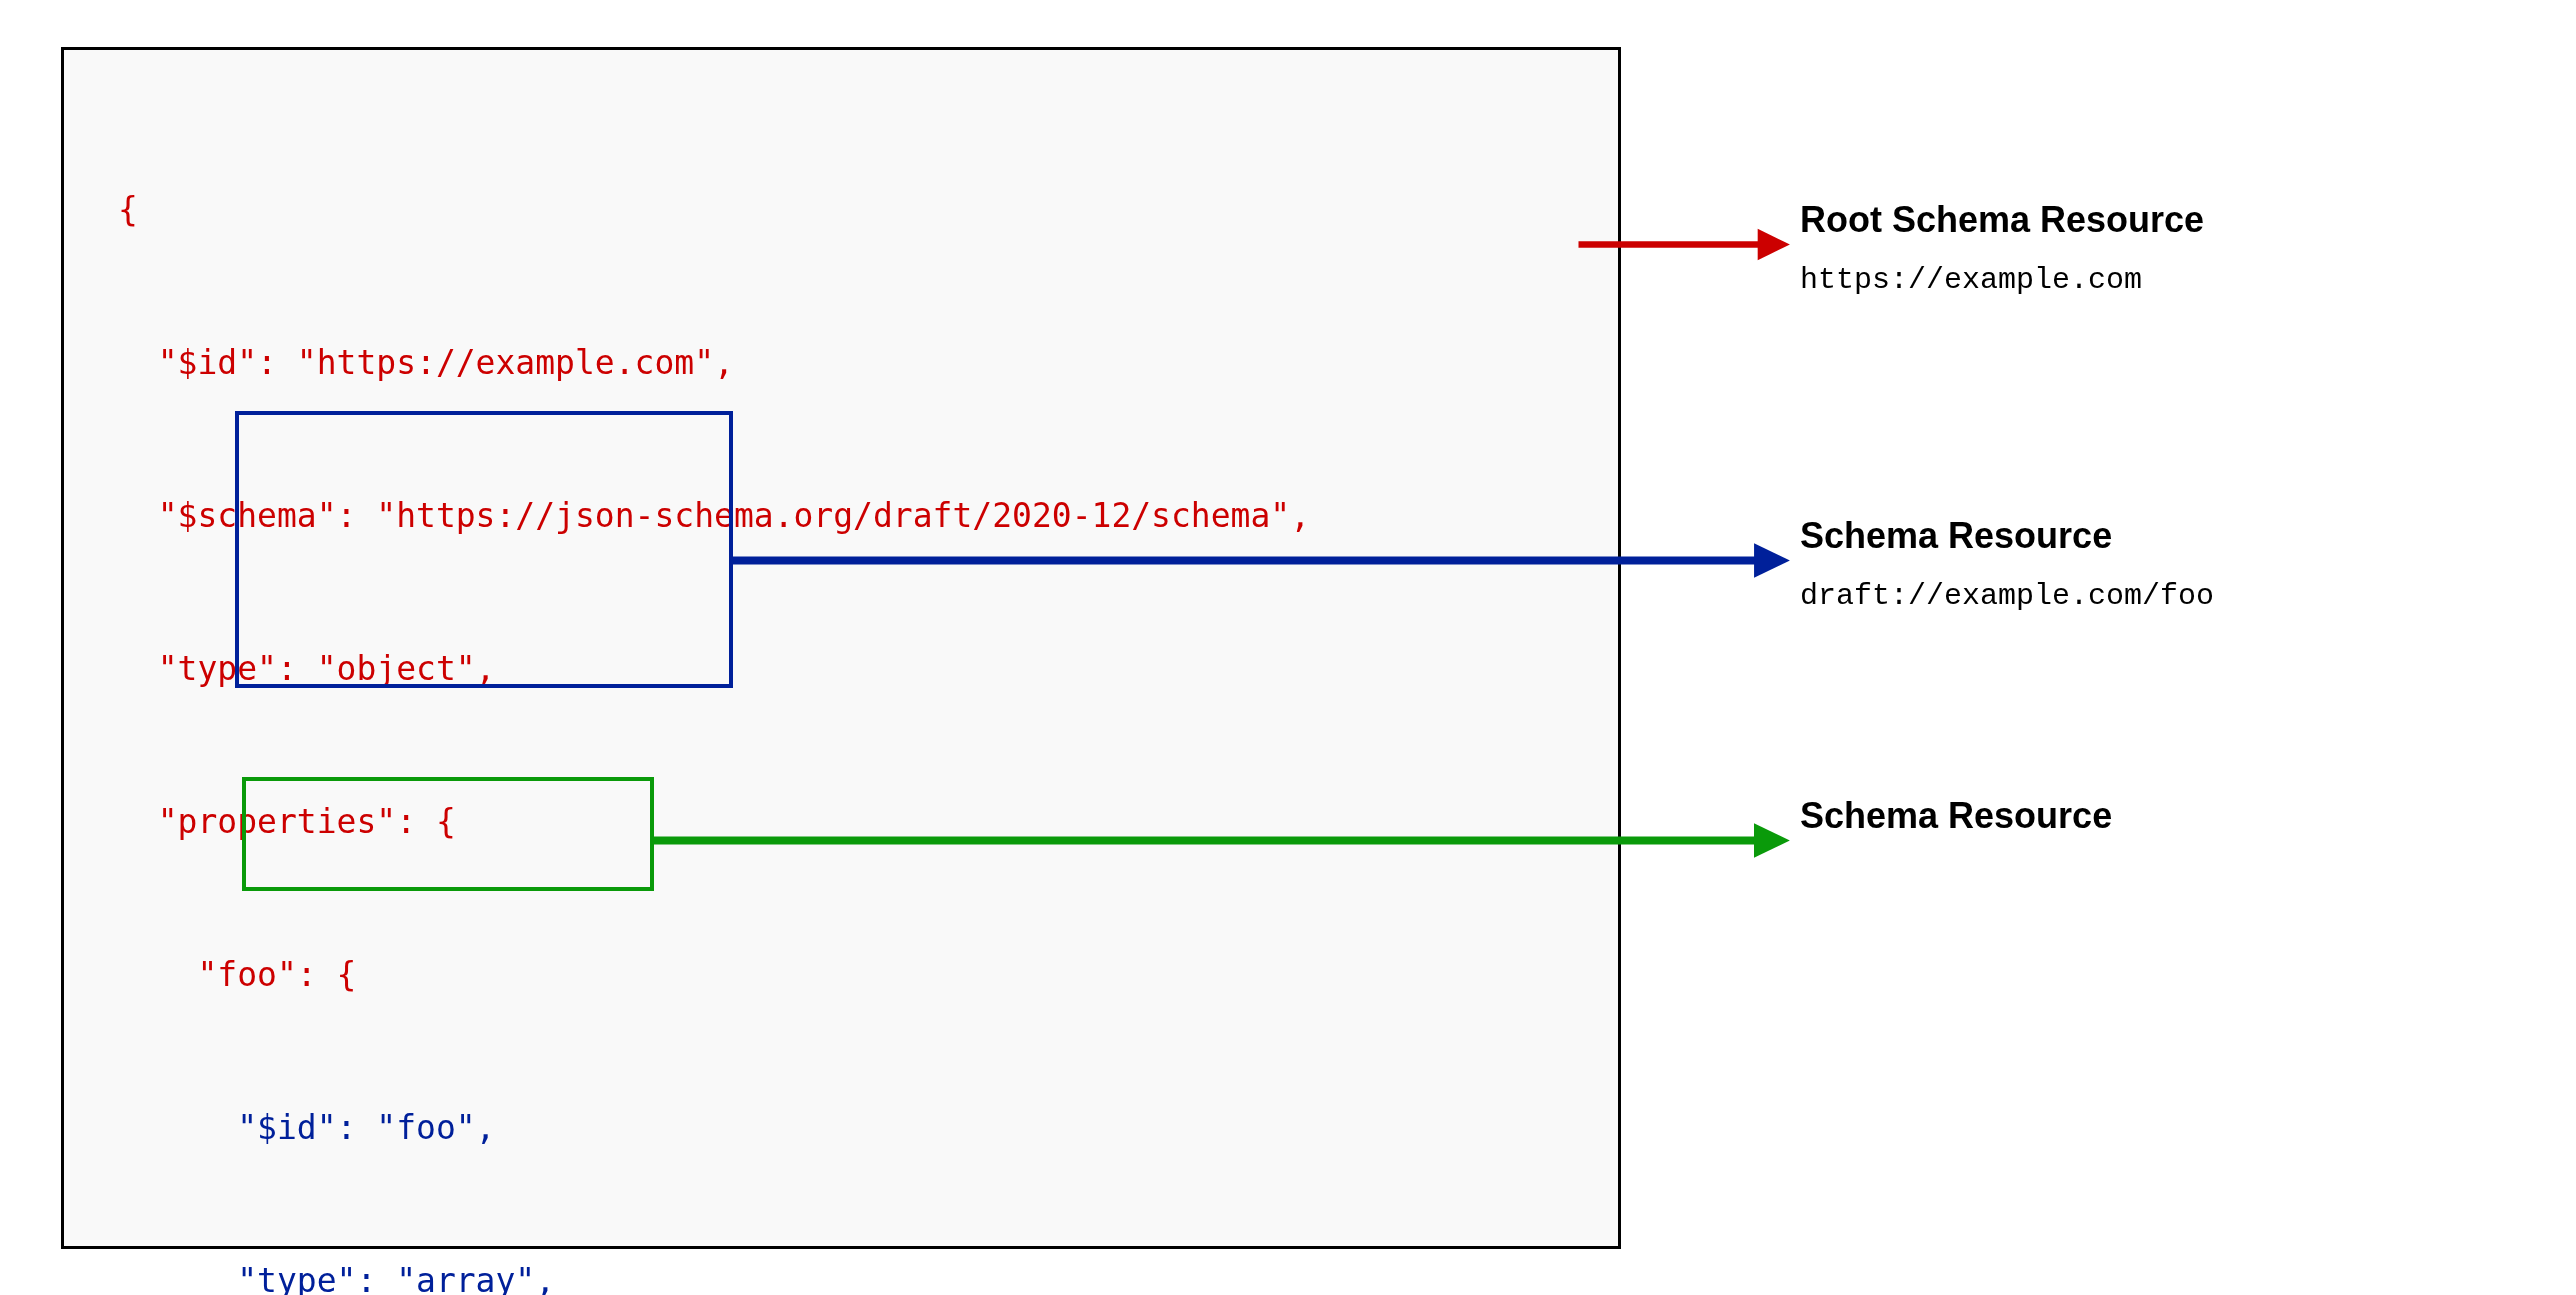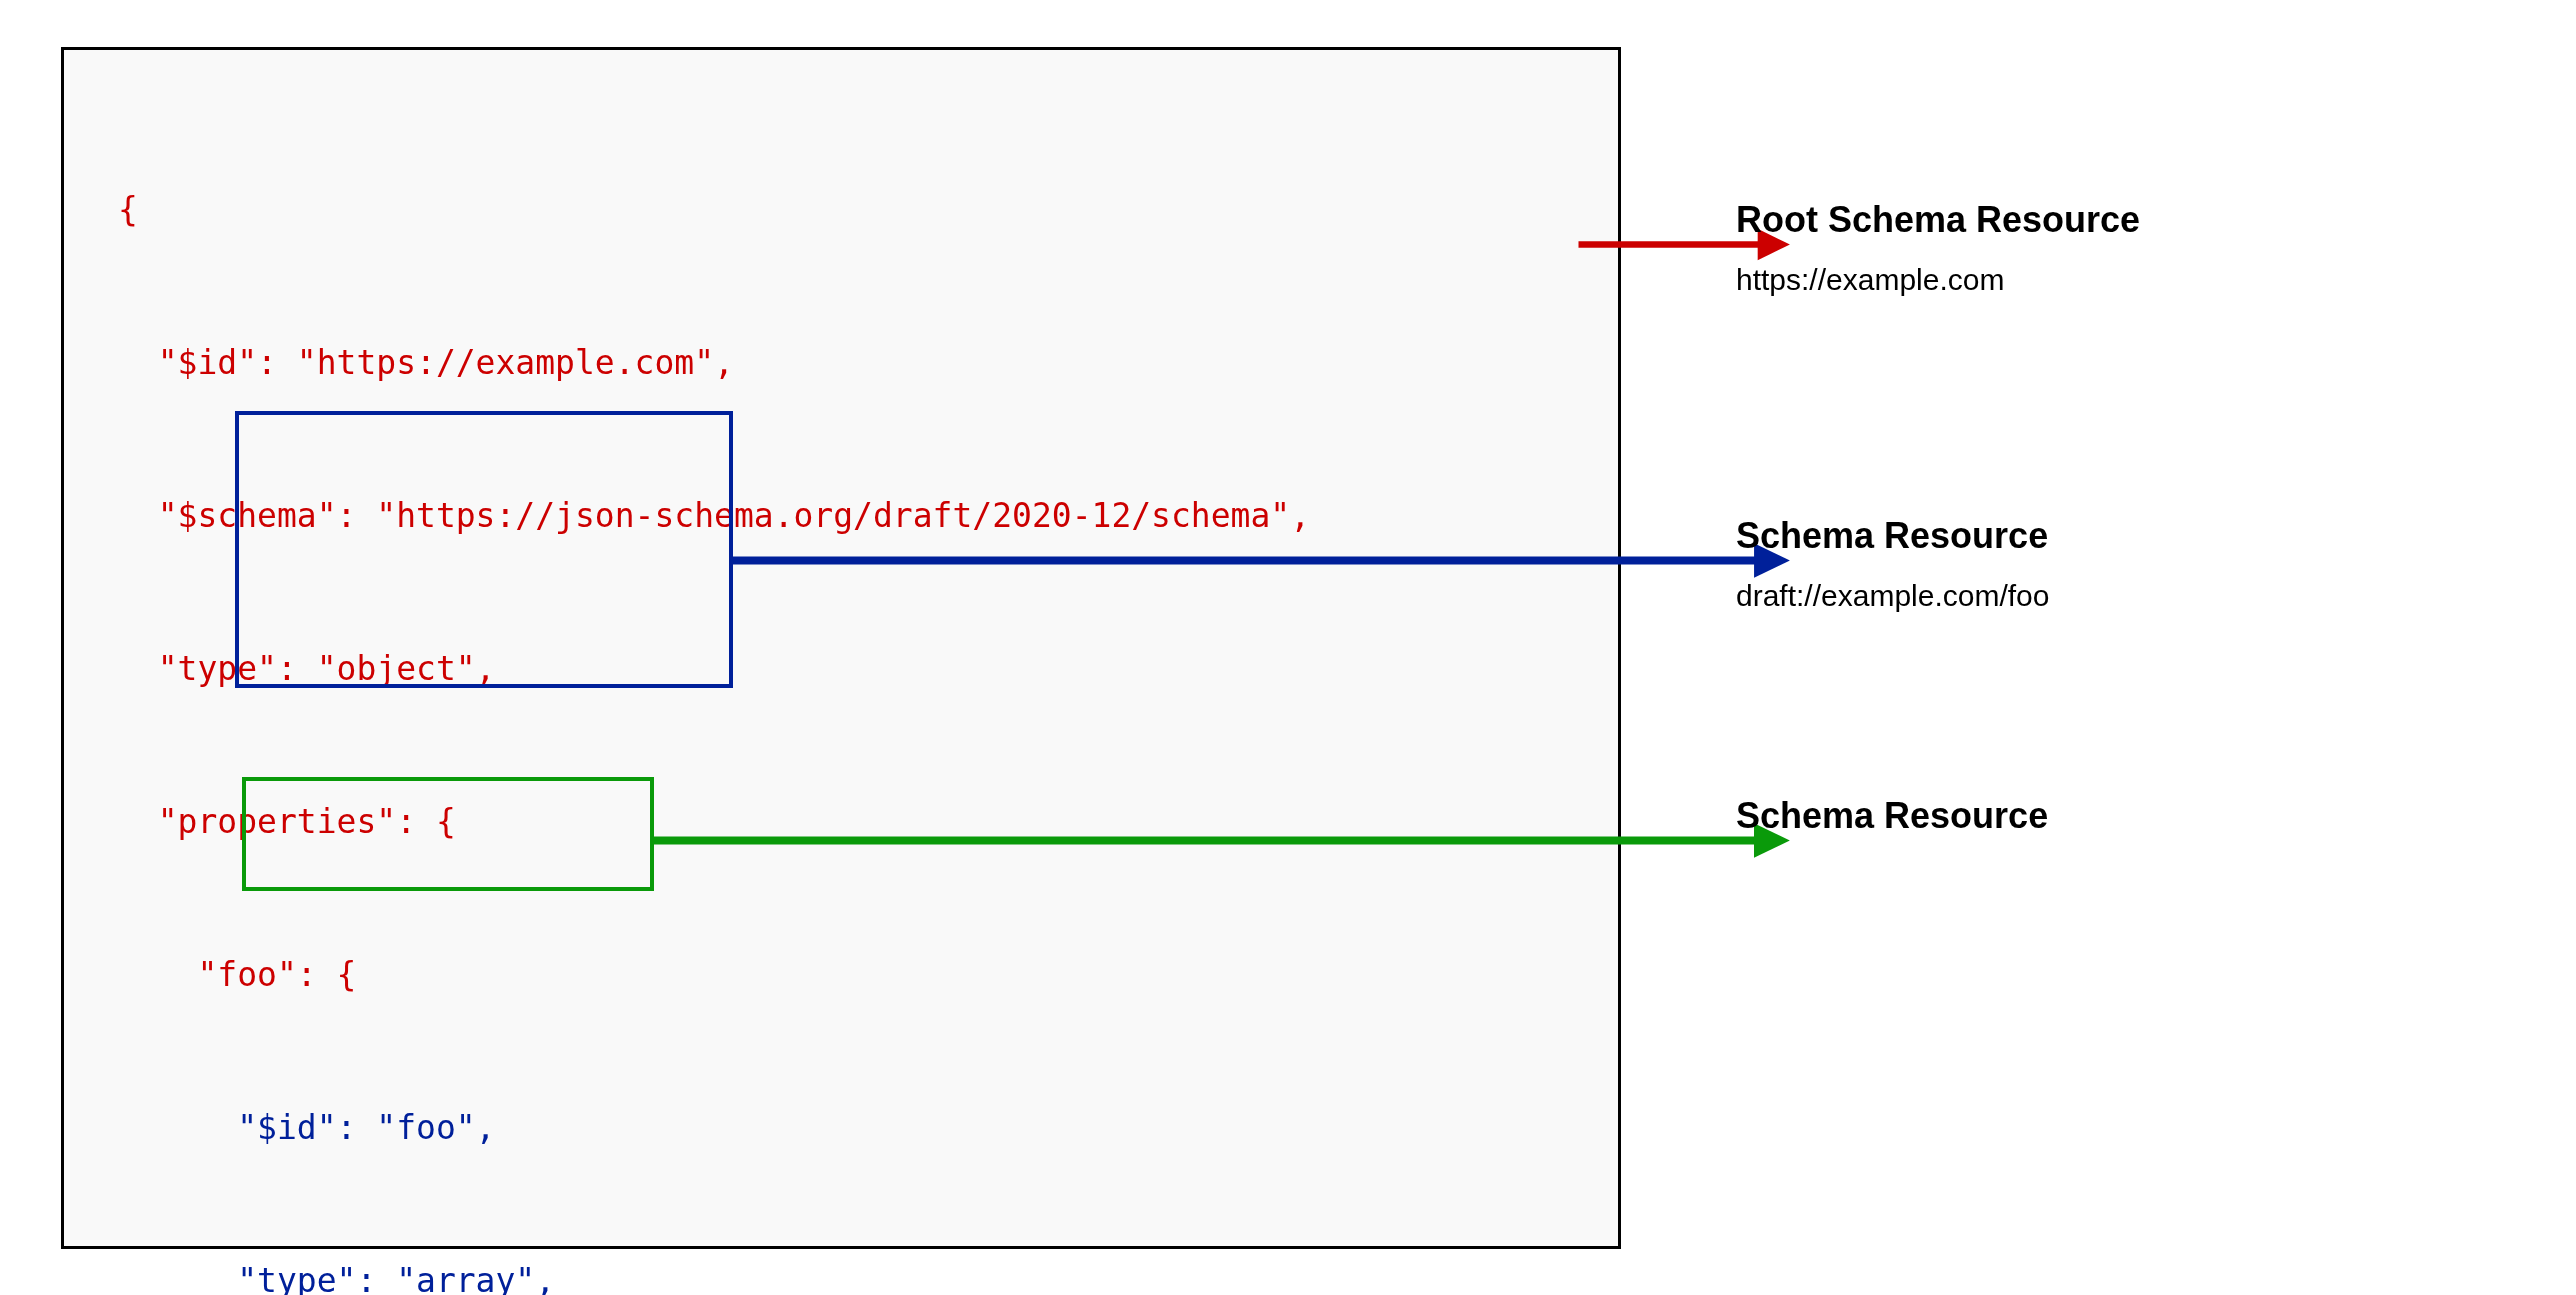--- a/index.html
+++ b/index.html
@@ -65,32 +65,32 @@
 
   
   .arrow-svg {
     position: absolute;
     overflow: visible;
   }
 
   
   .label-group {
     position: absolute;
-    left: 1736px;
+    left: 1800px;
   }
   .label-title {
     font-family: "Liberation Sans", sans-serif;
     font-weight: bold;
     font-size: 36px;
     color: #000000;
     line-height: 40px;
     white-space: nowrap;
   }
   .label-url {
-    font-family: Liberation Sans, sans-serif;
+    font-family: Liberation Mono, monospace;
     font-size: 30px;
     color: #000000;
     line-height: 36px;
     margin-top: 21.6px;
     white-space: nowrap;
   }
   #group-root { top: 200px; }
   #group-foo  { top: 516px; }
   #group-bar  { top: 796px; }
 </style>

